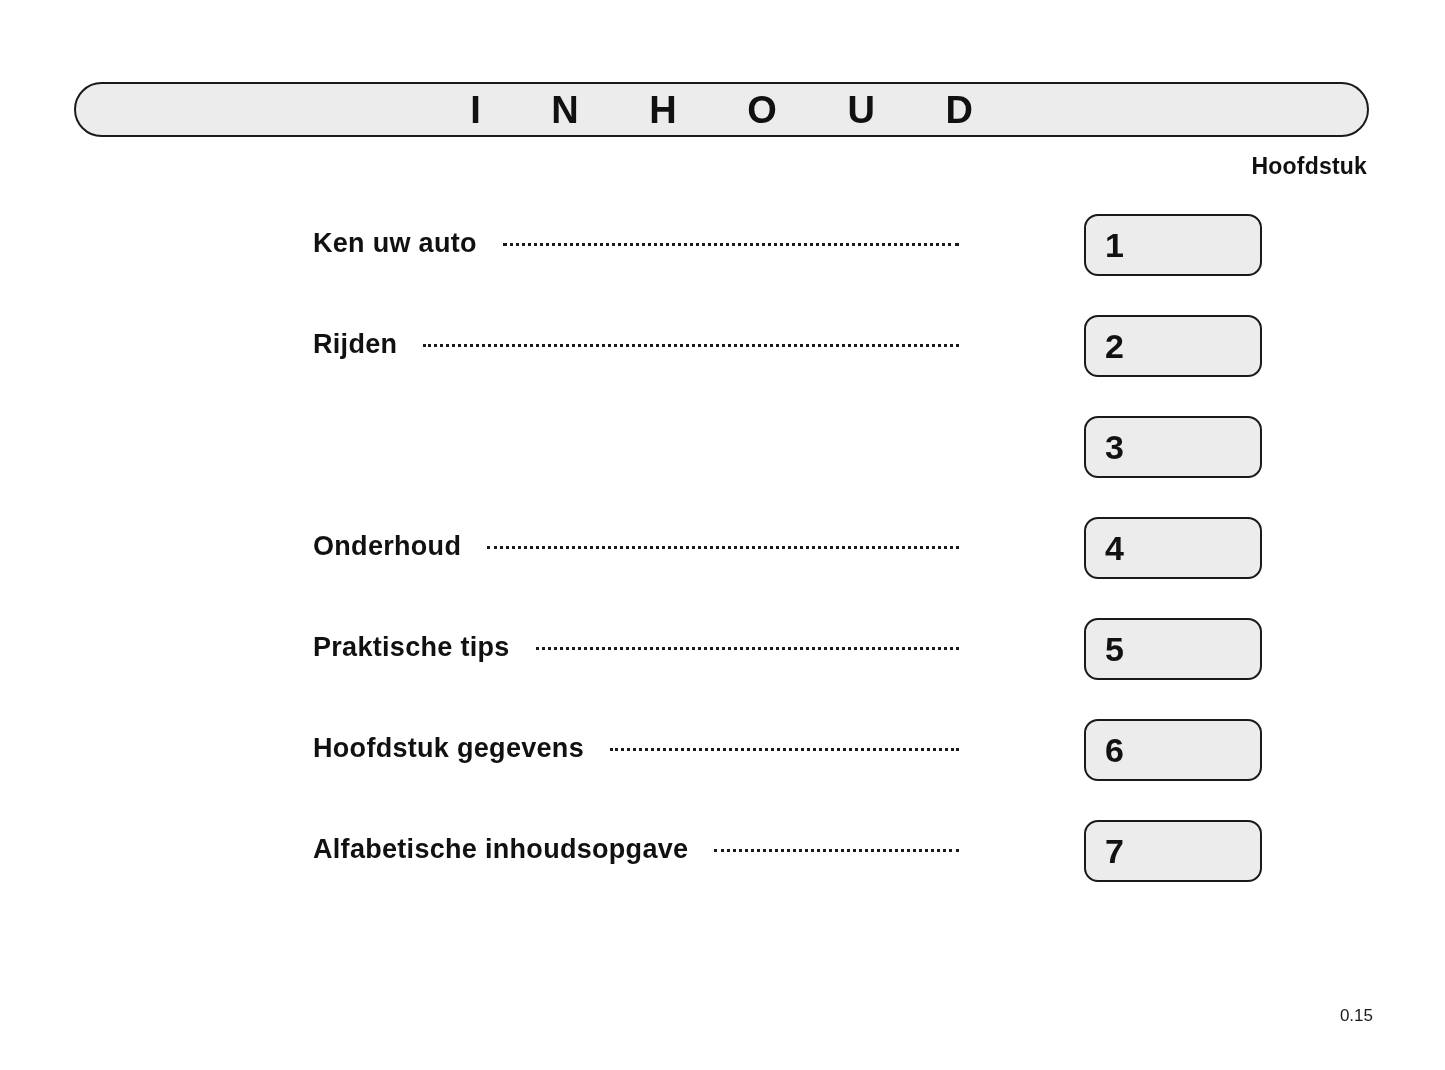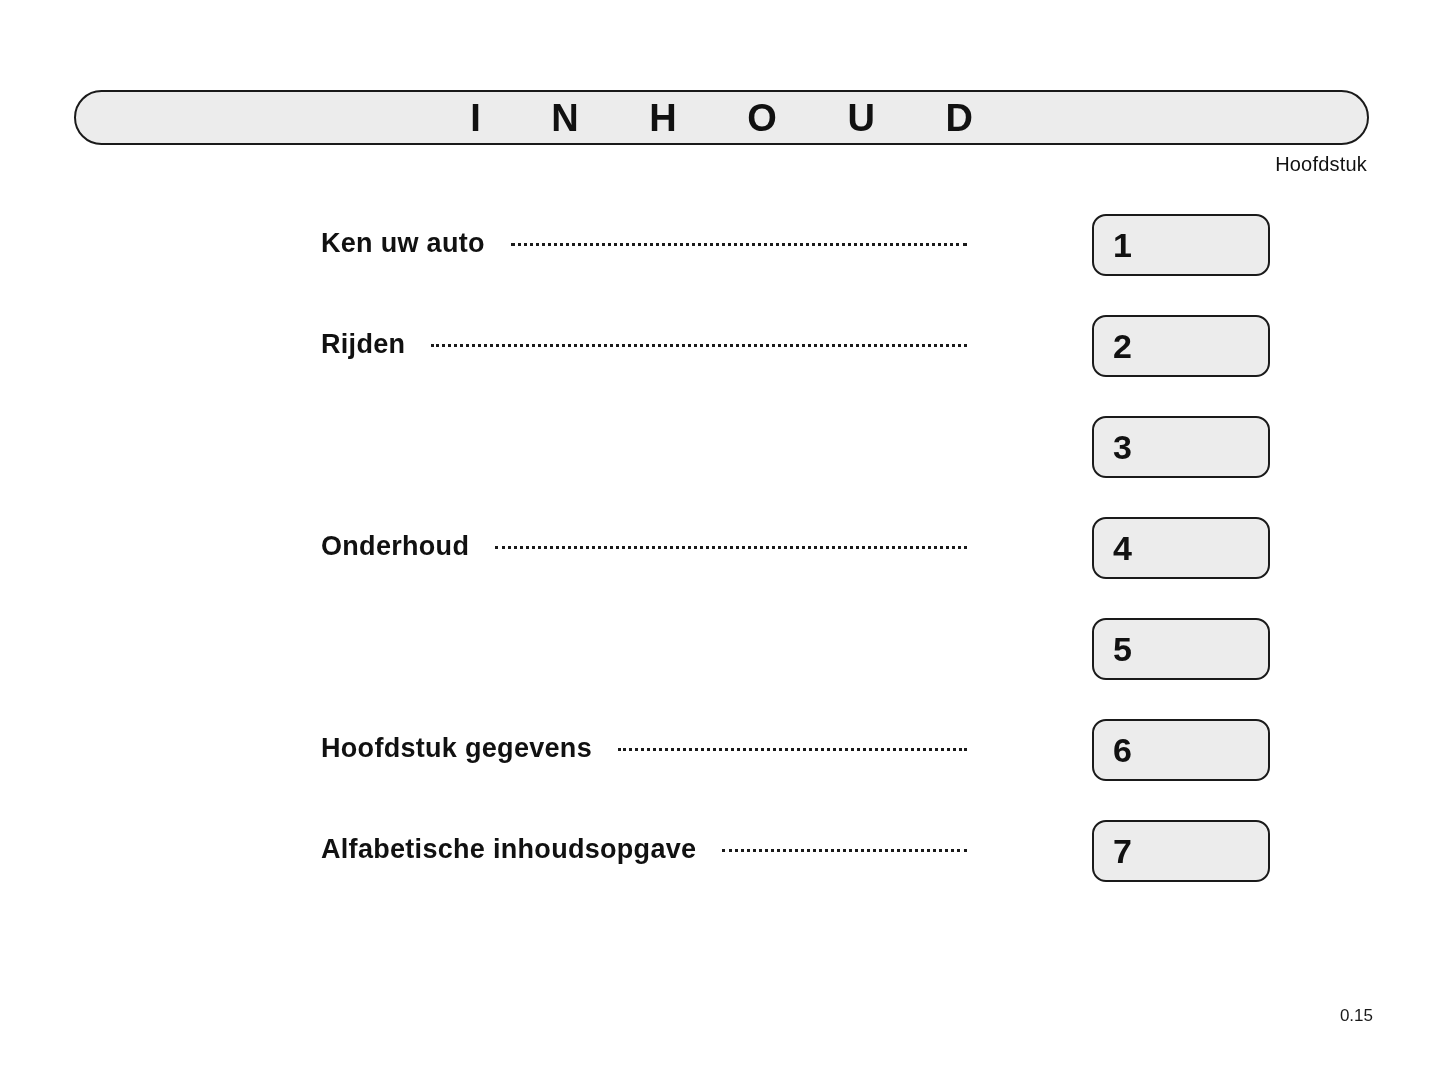--- a/index.html
+++ b/index.html
@@ -24,46 +24,45 @@
     top: 82px;
     width: 1295px;
     height: 55px;
     box-sizing: border-box;
     background: #ececec;
     border: 2.5px solid #1a1a1a;
     border-radius: 28px;
     display: flex;
     align-items: center;
     justify-content: center;
-    margin-top: 8px;
   }
   .title-banner .title-text {
     font-size: 38px;
     font-weight: bold;
     letter-spacing: 30px;
     text-indent: 30px;
     color: #111111;
     line-height: 1;
   }
 
   
   .hoofdstuk-label {
     position: absolute;
     right: 78px;
     top: 153px;
-    font-size: 20px;
-    font-weight: normal;
+    font-size: 23px;
+    font-weight: bold;
     color: #111111;
     letter-spacing: 0.2px;
   }
 
   
   .toc {
     position: absolute;
-    left: 8px;
+    left: 0;
     top: 210px;
     width: 1254px;
   }
   .toc-row {
     position: relative;
     height: 101px;
   }
   .toc-entry {
     position: absolute;
     left: 313px;
@@ -161,20 +160,24 @@
     <div class="toc-entry">
       <span class="entry-label">Onderhoud</span>
       <span class="dots"></span>
     </div>
     <div class="chapter-tab">
       <span class="chapter-number">4</span>
     </div>
   </div>
 
   <div class="toc-row">
+    <div class="toc-entry">
+      <span class="entry-label">Praktische tips</span>
+      <span class="dots"></span>
+    </div>
     <div class="chapter-tab">
       <span class="chapter-number">5</span>
     </div>
   </div>
 
   <div class="toc-row">
     <div class="toc-entry">
       <span class="entry-label">Hoofdstuk gegevens</span>
       <span class="dots"></span>
     </div>

